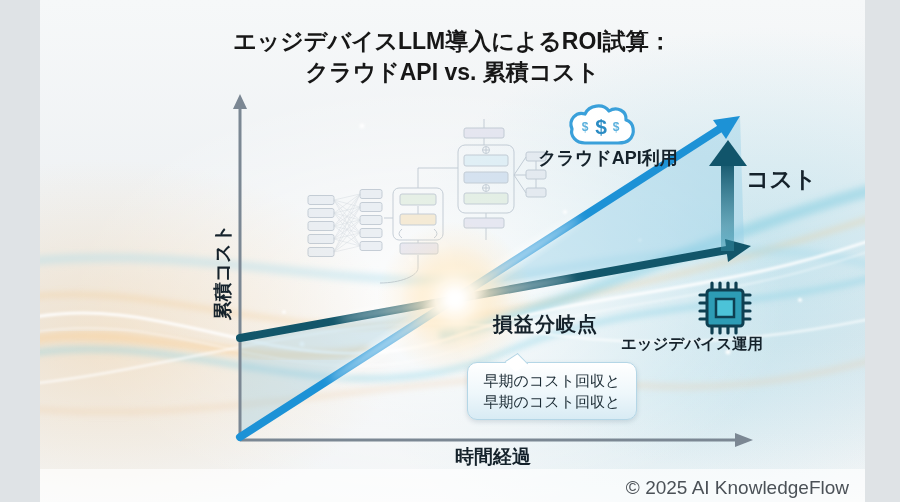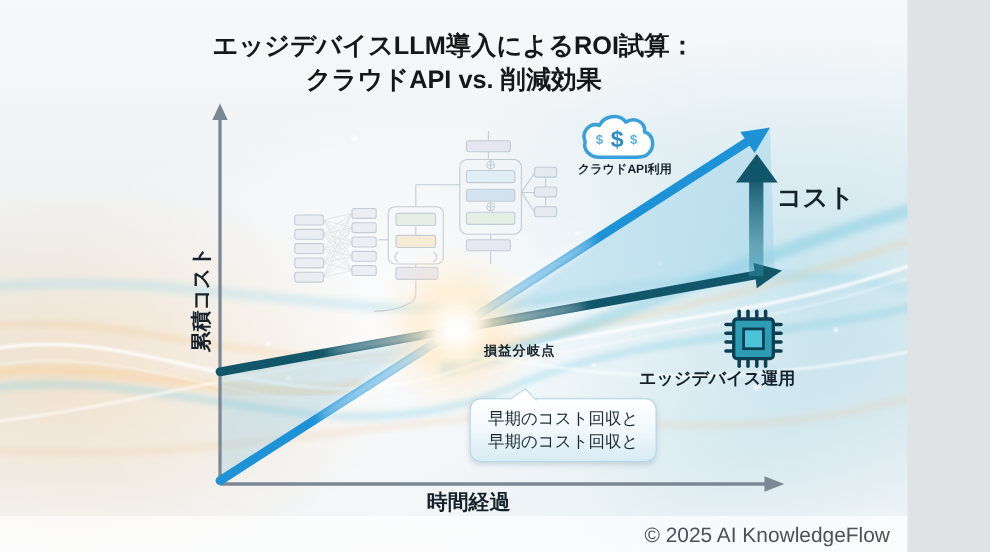--- a/index.html
+++ b/index.html
@@ -5,36 +5,37 @@
   html,body{margin:0;padding:0;background:#dfe3e6;}
   .stage{
     position:relative;width:825px;height:502px;overflow:hidden;
     font-family:"Liberation Sans","DejaVu Sans",sans-serif;
     background:
       radial-gradient(420px 260px at 8% 68%, rgba(249,213,166,.48), transparent 70%),
       radial-gradient(500px 300px at 47% 60%, rgba(255,255,255,.95), transparent 72%),
       radial-gradient(520px 320px at 88% 50%, rgba(150,214,232,.40), transparent 70%),
       radial-gradient(420px 260px at 76% 76%, rgba(172,221,236,.32), transparent 70%),
       linear-gradient(180deg,#f6f8f9 0%,#eff2f4 38%,#e9edf0 68%,#f4f6f7 100%);
+    margin-left: 40px;
   }
   svg.layer{position:absolute;left:0;top:0;width:900px;height:502px;}
   svg text{font-family:"Liberation Sans","DejaVu Sans",sans-serif;font-weight:bold;}
   .lbl{position:absolute;font-weight:bold;color:#15222b;}
   .title{
     position:absolute;top:26px;left:0;width:100%;text-align:center;
     font-size:23px;line-height:31px;font-weight:bold;color:#171717;
   }
   .y-label{
     position:absolute;left:183px;top:272px;font-size:19px;white-space:nowrap;
     transform:translate(-50%,-50%) rotate(-90deg);
   }
-  .x-label{position:absolute;left:388px;top:444px;width:130px;text-align:left;font-size:19px;}
-  .cloud-label{position:absolute;left:495px;top:146px;width:146px;text-align:center;font-size:11px;}
+  .x-label{position:absolute;left:388px;top:444px;width:130px;text-align:center;font-size:19px;}
+  .cloud-label{position:absolute;left:495px;top:146px;width:146px;text-align:center;font-size:18px;}
   .edge-label{position:absolute;left:578px;top:334px;width:148px;text-align:center;font-size:15.5px;font-family:Liberation Mono, monospace;}
-  .breakeven-label{position:absolute;left:440px;top:311px;font-size:12px;letter-spacing:1px;}
+  .breakeven-label{position:absolute;left:453px;top:311px;font-size:20px;letter-spacing:1px;}
   .costcut-label{position:absolute;left:706px;top:166px;font-size:23px;line-height:27px;}
   .callout{
     position:absolute;left:427px;top:362px;width:152px;padding:7px 8px;
     text-align:center;font-size:15px;line-height:21px;font-weight:normal;color:#1a2a33;
     background:linear-gradient(180deg,#ffffff 0%,#eef7fb 55%,#d8ebf4 100%);
     border:1.5px solid #b4d6e6;border-radius:10px;
     box-shadow:0 2px 5px rgba(60,90,110,.18);
   }
   .callout::before{
     content:"";position:absolute;top:-8px;left:41px;width:14px;height:14px;
@@ -204,21 +205,21 @@
       <ellipse cx="415" cy="299" rx="150" ry="6" fill="rgba(255,255,255,0.7)" filter="url(#f3)" transform="rotate(-33 415 299)"></ellipse>
       <ellipse cx="415" cy="299" rx="120" ry="5" fill="rgba(255,255,255,0.6)" filter="url(#f3)" transform="rotate(-10 415 299)"></ellipse>
       <ellipse cx="415" cy="299" rx="60" ry="4" fill="rgba(255,255,255,0.55)" filter="url(#f3)" transform="rotate(78 415 299)"></ellipse>
       <circle cx="415" cy="299" r="78" fill="url(#burst)"></circle>
       <circle cx="415" cy="299" r="10" fill="#ffffff" filter="url(#f3)"></circle>
     </g>
   </svg>
 
   <div class="title">
     <div>エッジデバイスLLM導入によるROI試算：</div>
-    <div>クラウドAPI vs. 削減効果</div>
+    <div>クラウドAPI vs. 累積コスト</div>
   </div>
 
   <div class="lbl y-label">累積コスト</div>
   <div class="lbl x-label">時間経過</div>
 
   <div class="icon-box" style="left:524px;top:100px;width:84px;height:50px;">
     <svg width="84" height="50" viewBox="0 0 84 50">
       <path d="M21 43 C12 43 6 36 8 29 C4 20 12 11 21 14 C25 5 39 3 45 11 C53 6 63 11 62 20 C70 22 72 34 65 40 C62 43 58 43 54 43 Z" fill="#ffffff" stroke="#3aa0da" stroke-width="3.2" stroke-linejoin="round"></path>
       <text x="37" y="34" text-anchor="middle" font-size="21" fill="#2b8cc4">$</text>
       <text x="21" y="31" text-anchor="middle" font-size="12" fill="#5ab0dd">$</text>

